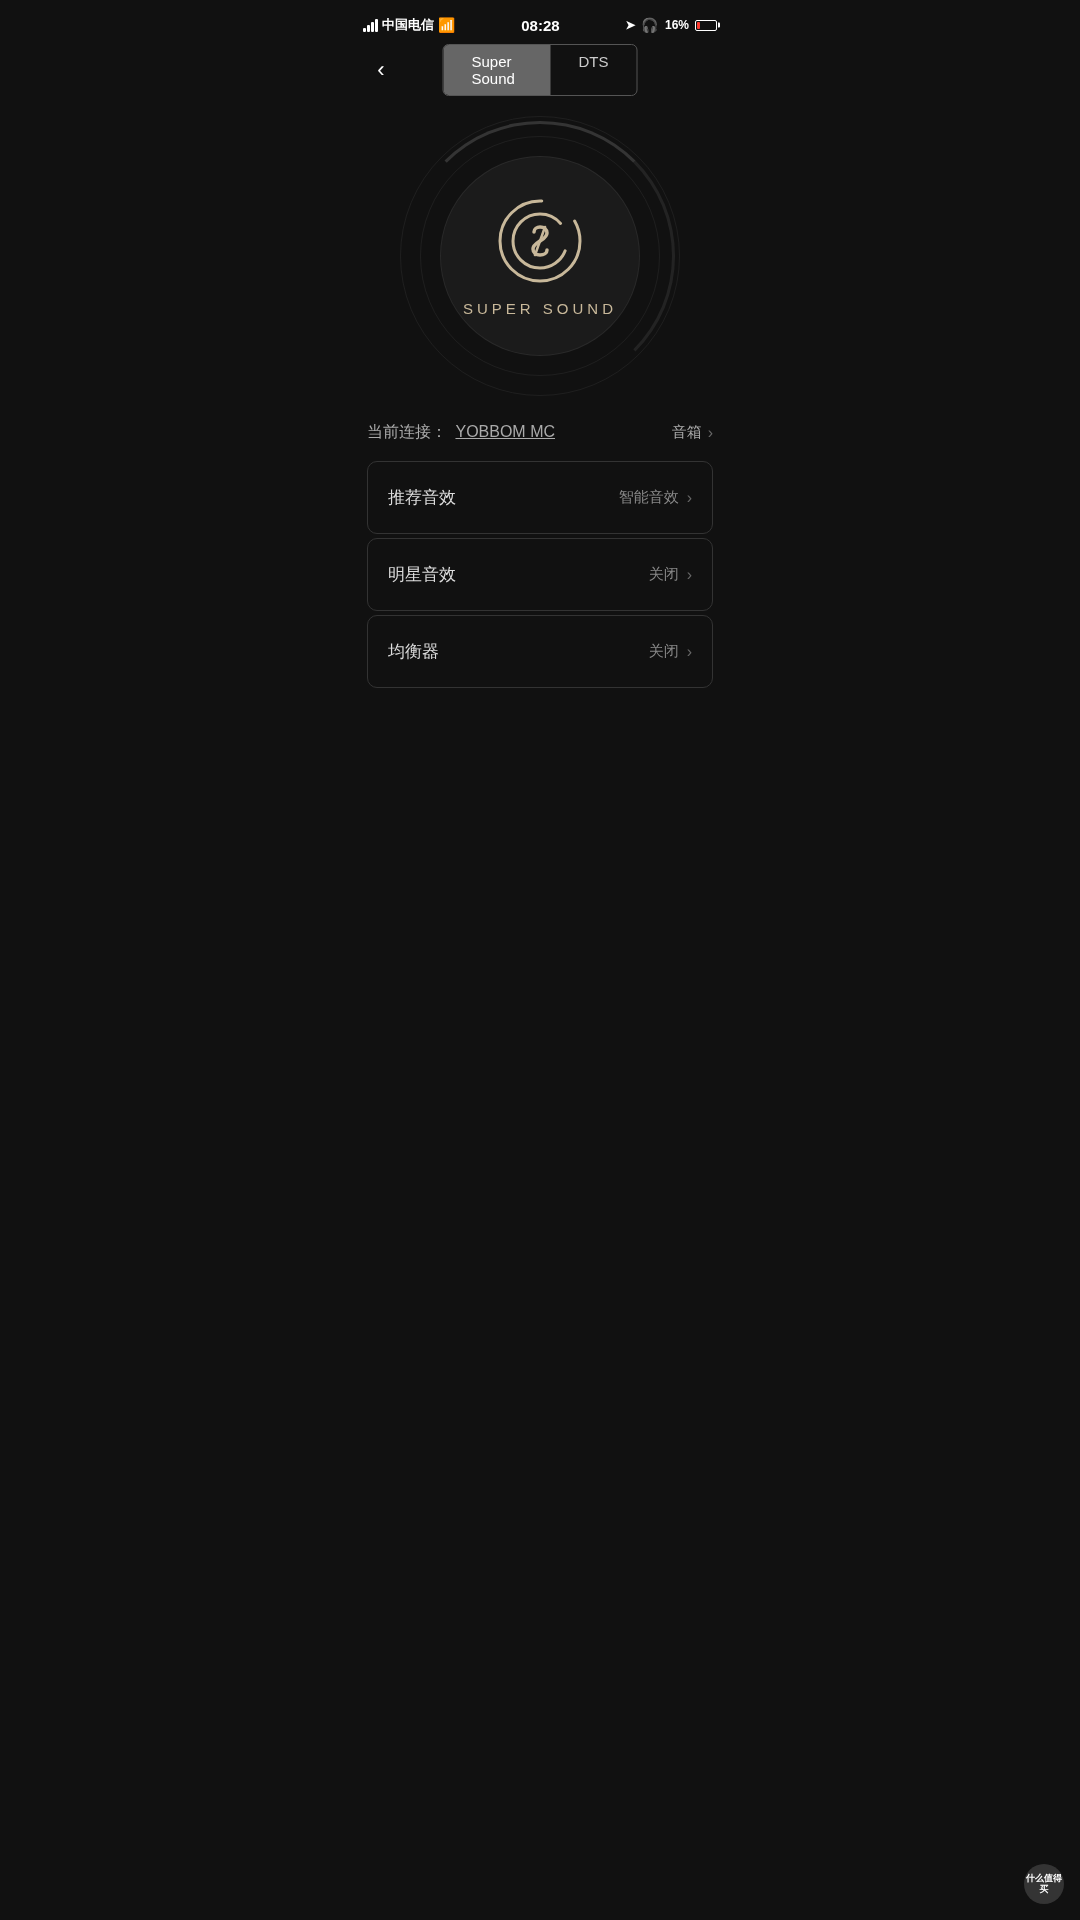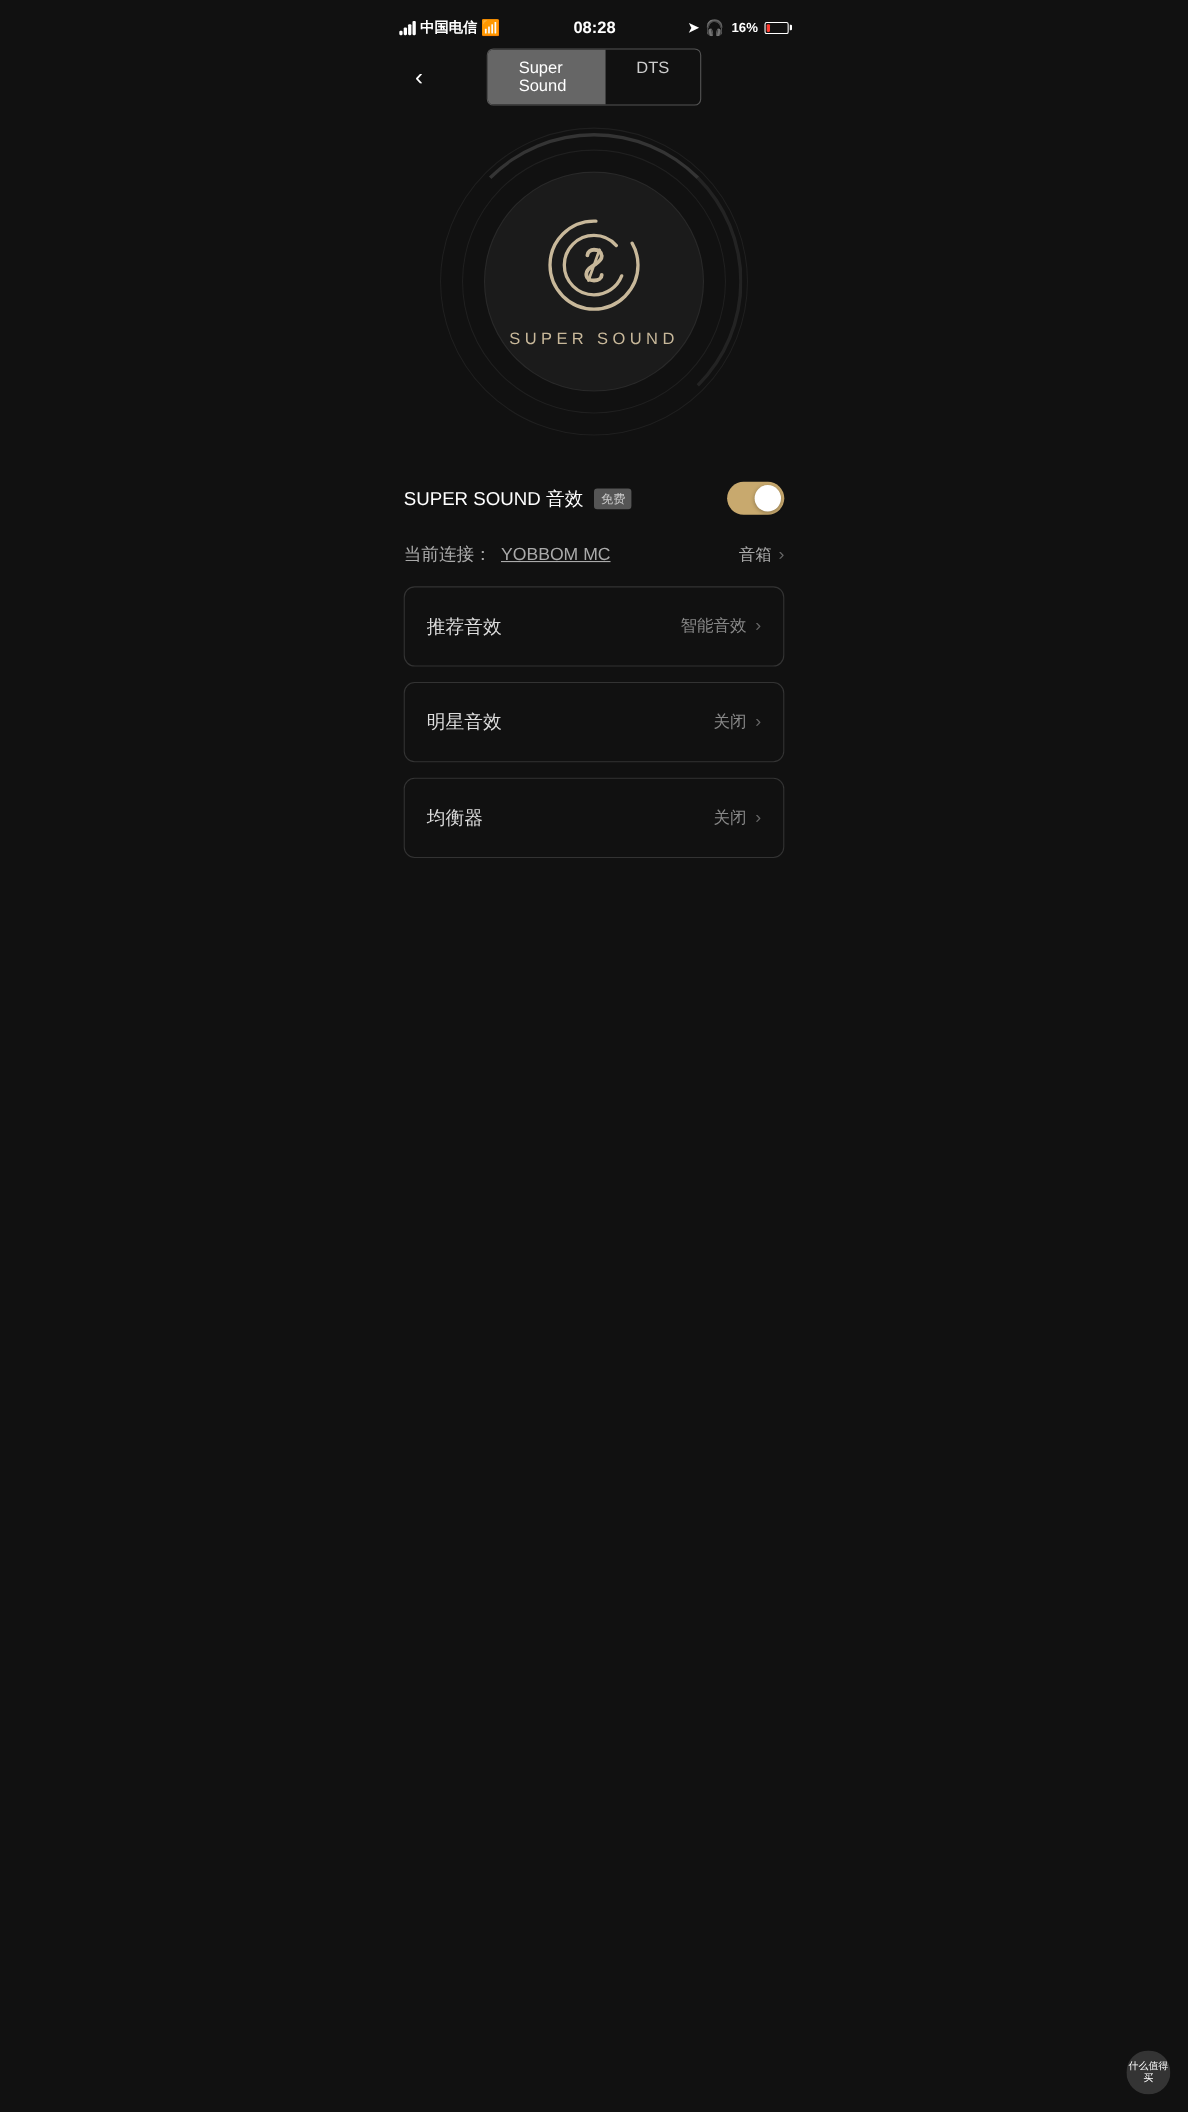--- a/index.html
+++ b/index.html
@@ -222,21 +222,21 @@
       color: #666666;
       font-size: 16px;
       margin-left: 2px;
     }
 
     
     .menu-card {
       border: 1px solid #333333;
       border-radius: 10px;
       padding: 24px 20px;
-      margin-bottom: 14px;
+      margin-bottom: 4px;
       display: flex;
       align-items: center;
       justify-content: space-between;
       cursor: pointer;
     }
     .menu-card-label {
       font-size: 17px;
       color: #dddddd;
       font-weight: 400;
     }
@@ -257,20 +257,21 @@
       border-radius: 50%;
       width: 40px;
       height: 40px;
       display: flex;
       align-items: center;
       justify-content: center;
       font-size: 9px;
       color: #ffffff;
       text-align: center;
       line-height: 1.2;
+      font-weight: bold;
     }
 
     
     .signal-bars {
       display: flex; align-items: flex-end; gap: 1px;
     }
     .signal-bars span {
       background: #ffffff;
       width: 3px;
       border-radius: 1px;
@@ -329,29 +330,20 @@
 
         <line x1="50" y1="31" x2="40" y2="59" stroke="#c8b89a" stroke-width="2.5" stroke-linecap="round"></line>
       </svg>
       <div class="logo-text">SUPER SOUND</div>
     </div>
   </div>
 </div>
 
 <div class="settings-section">
 
-  <div class="toggle-row">
-    <div class="toggle-label">
-      <span>SUPER SOUND 音效</span>
-      <span class="badge-free">免费</span>
-    </div>
-    <div class="toggle-switch">
-      <div class="knob"></div>
-    </div>
-  </div>
 
   <div class="connection-row">
     <div>
       <span class="connection-label">当前连接：</span>
       <span class="connection-device">YOBBOM MC</span>
     </div>
     <div class="connection-right">
       <span>音箱</span>
       <span class="chevron">›</span>
     </div>

